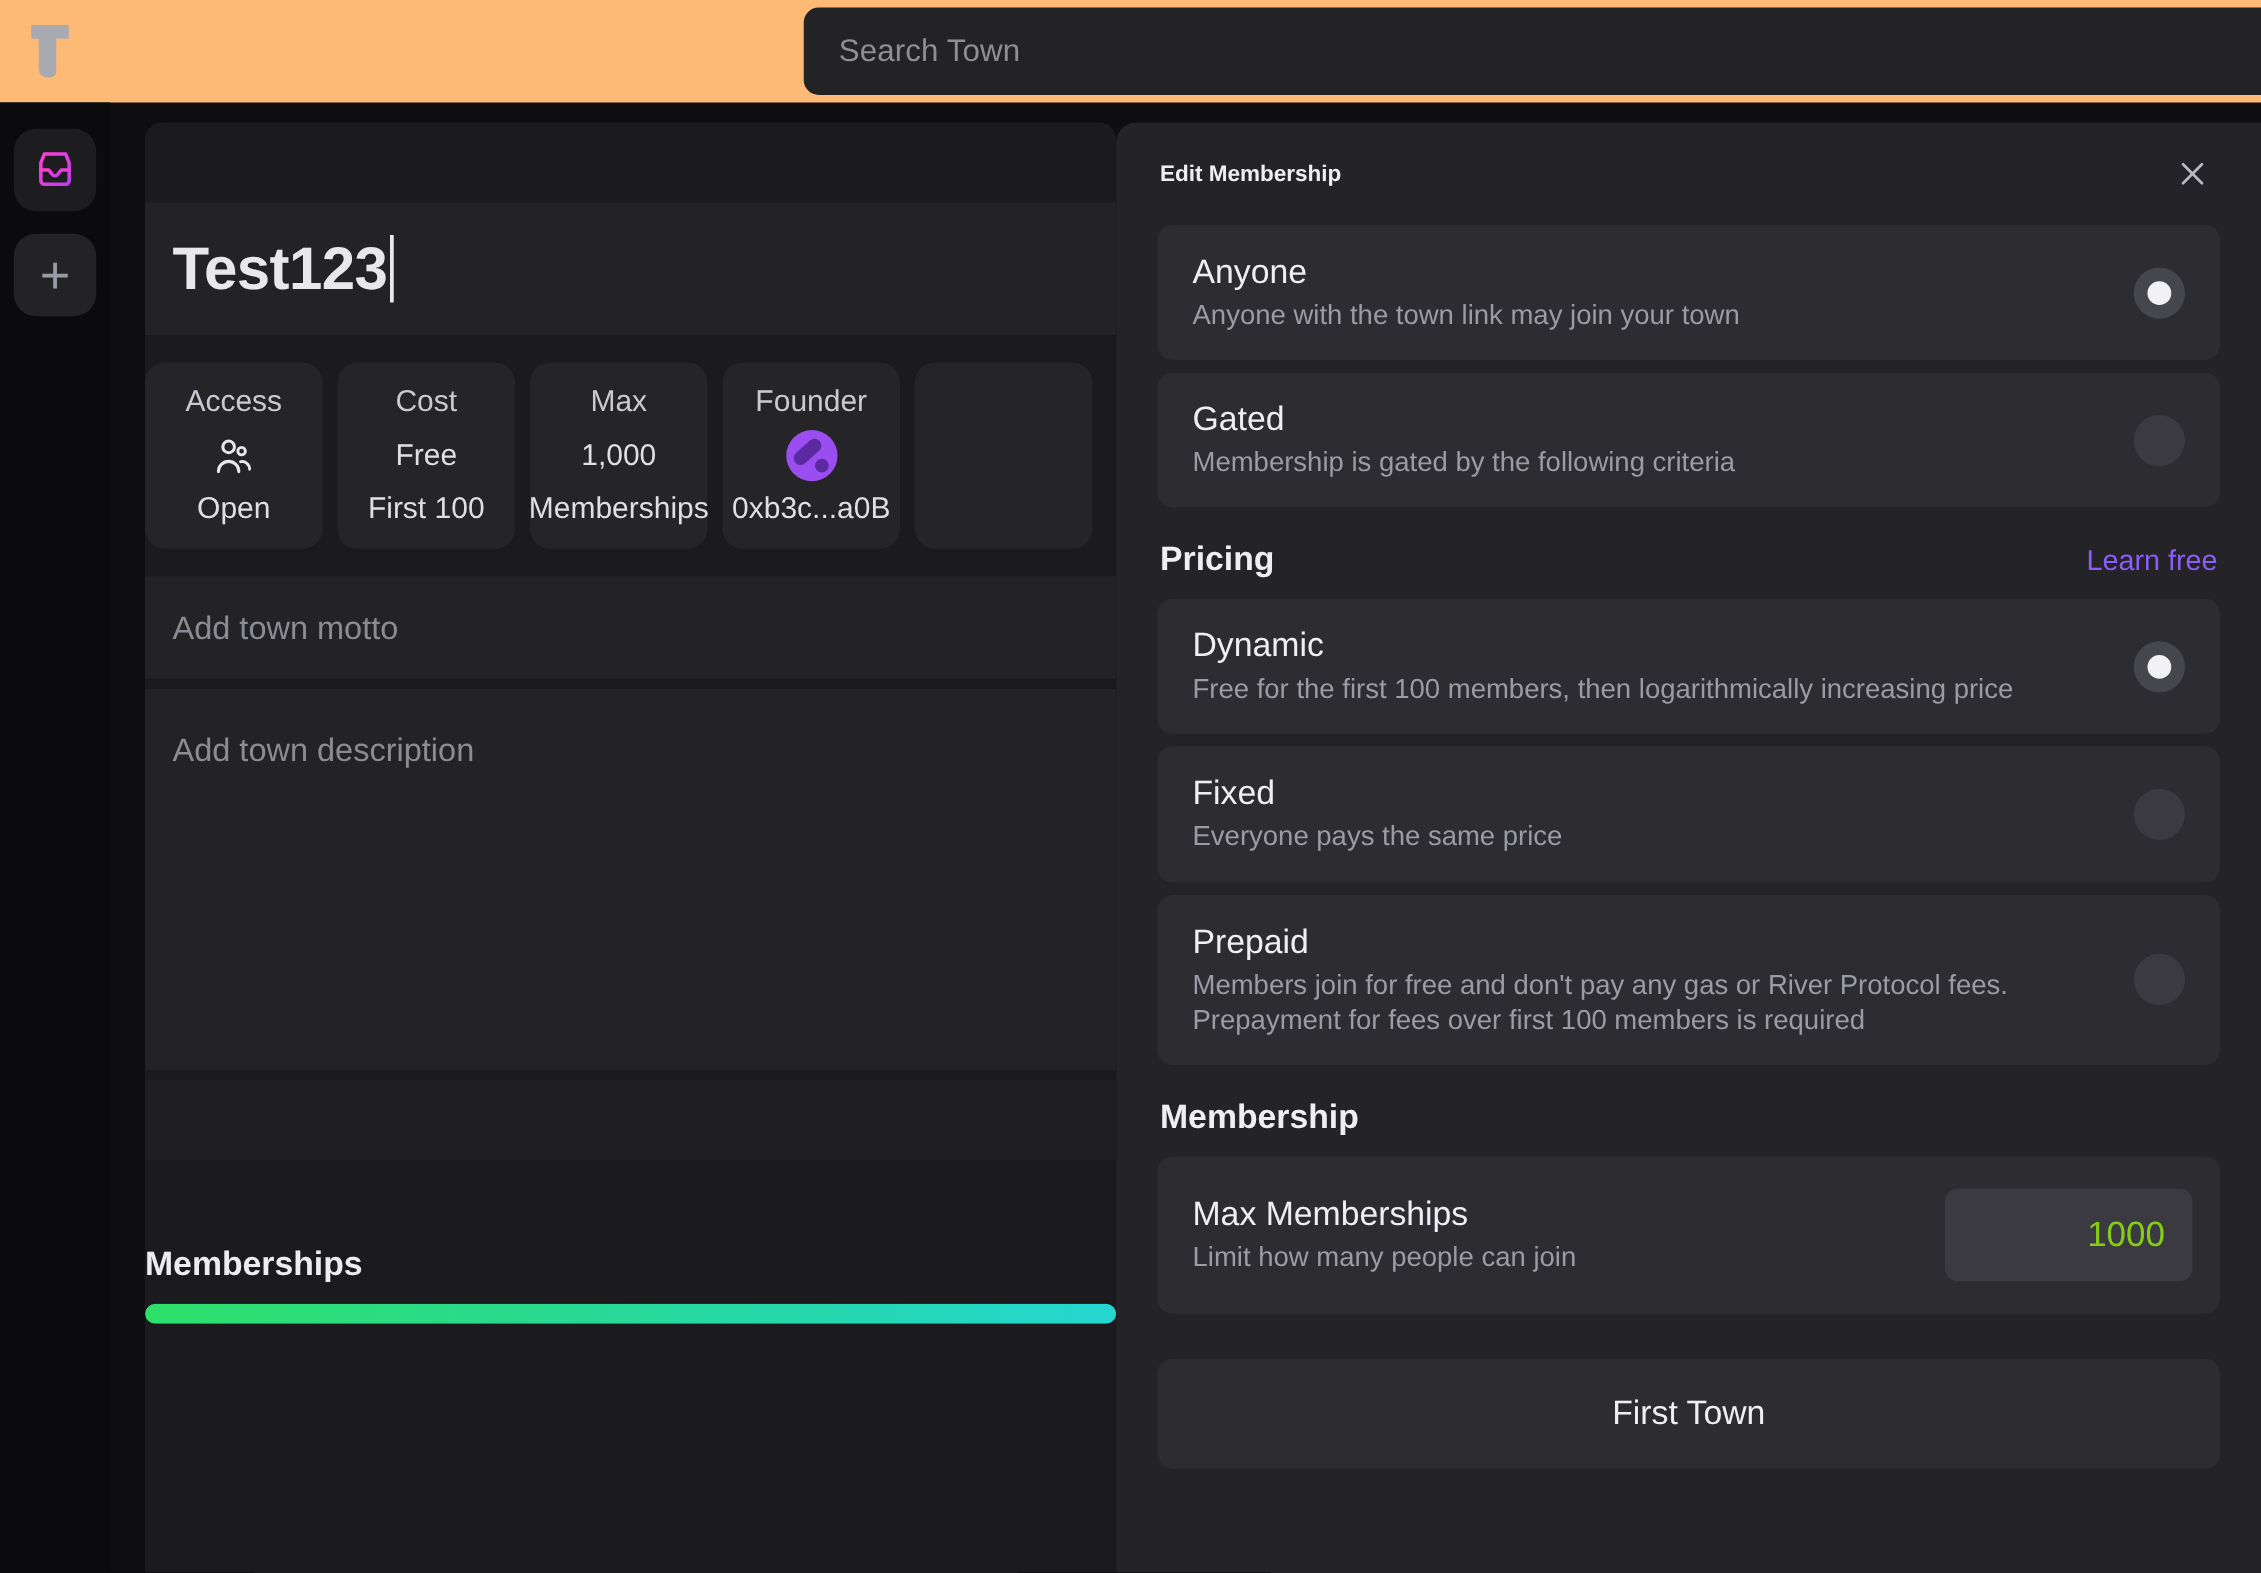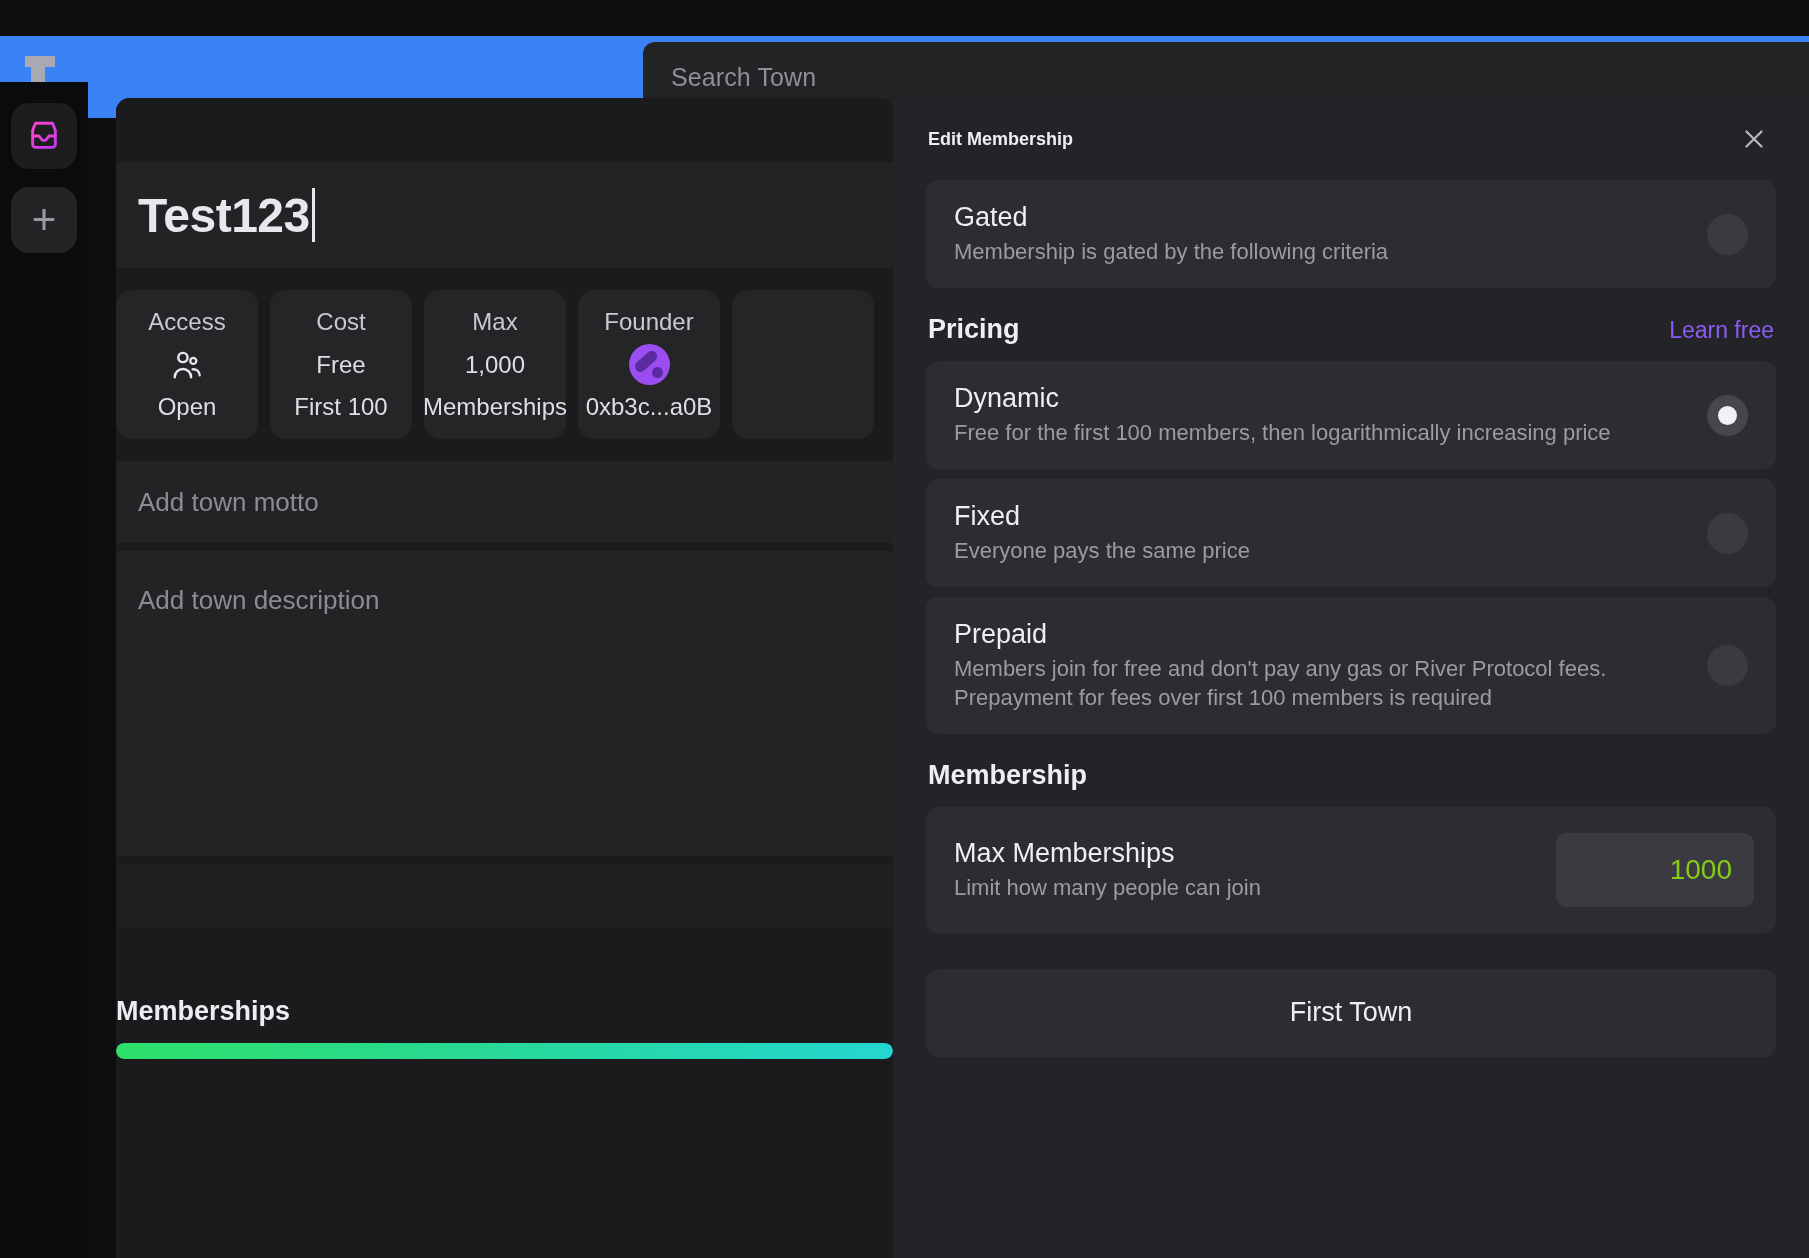--- a/index.html
+++ b/index.html
@@ -17,24 +17,23 @@
     width: 1809px;
     height: 1258px;
     background: #0e0e10;
   }
 
   
   .topbar {
     position: absolute;
     top: 0; left: 0;
     width: 1809px; height: 82px;
-    background: #3b82f6;
-    display: flex;
-    align-items: center;
-    margin-top: 36px;
+    background: #fdba74;
+    display: flex;
+    align-items: center;
   }
   .logo {
     width: 82px; height: 82px;
     display: flex; align-items: center; justify-content: center;
   }
   .logo svg { display: block; }
 
   .searchbar {
     position: absolute;
     left: 643px; top: 6px;
@@ -435,20 +434,29 @@
 
     <div class="panel-head">
       <div class="panel-title">Edit Membership</div>
       <div class="close-btn">
         <svg width="26" height="26" viewBox="0 0 24 24">
           <path d="M5 5 L19 19 M19 5 L5 19" stroke="#b9b9c2" stroke-width="2" stroke-linecap="round"></path>
         </svg>
       </div>
     </div>
 
+    <div class="opt">
+      <div class="opt-text">
+        <div class="opt-title">Anyone</div>
+        <div class="opt-desc">Anyone with the town link may join your town</div>
+      </div>
+      <div class="radio">
+        <div class="inner"></div>
+      </div>
+    </div>
 
     <div class="opt">
       <div class="opt-text">
         <div class="opt-title">Gated</div>
         <div class="opt-desc">Membership is gated by the following criteria</div>
       </div>
       <div class="radio off"></div>
     </div>
 
     <div class="section-head">

